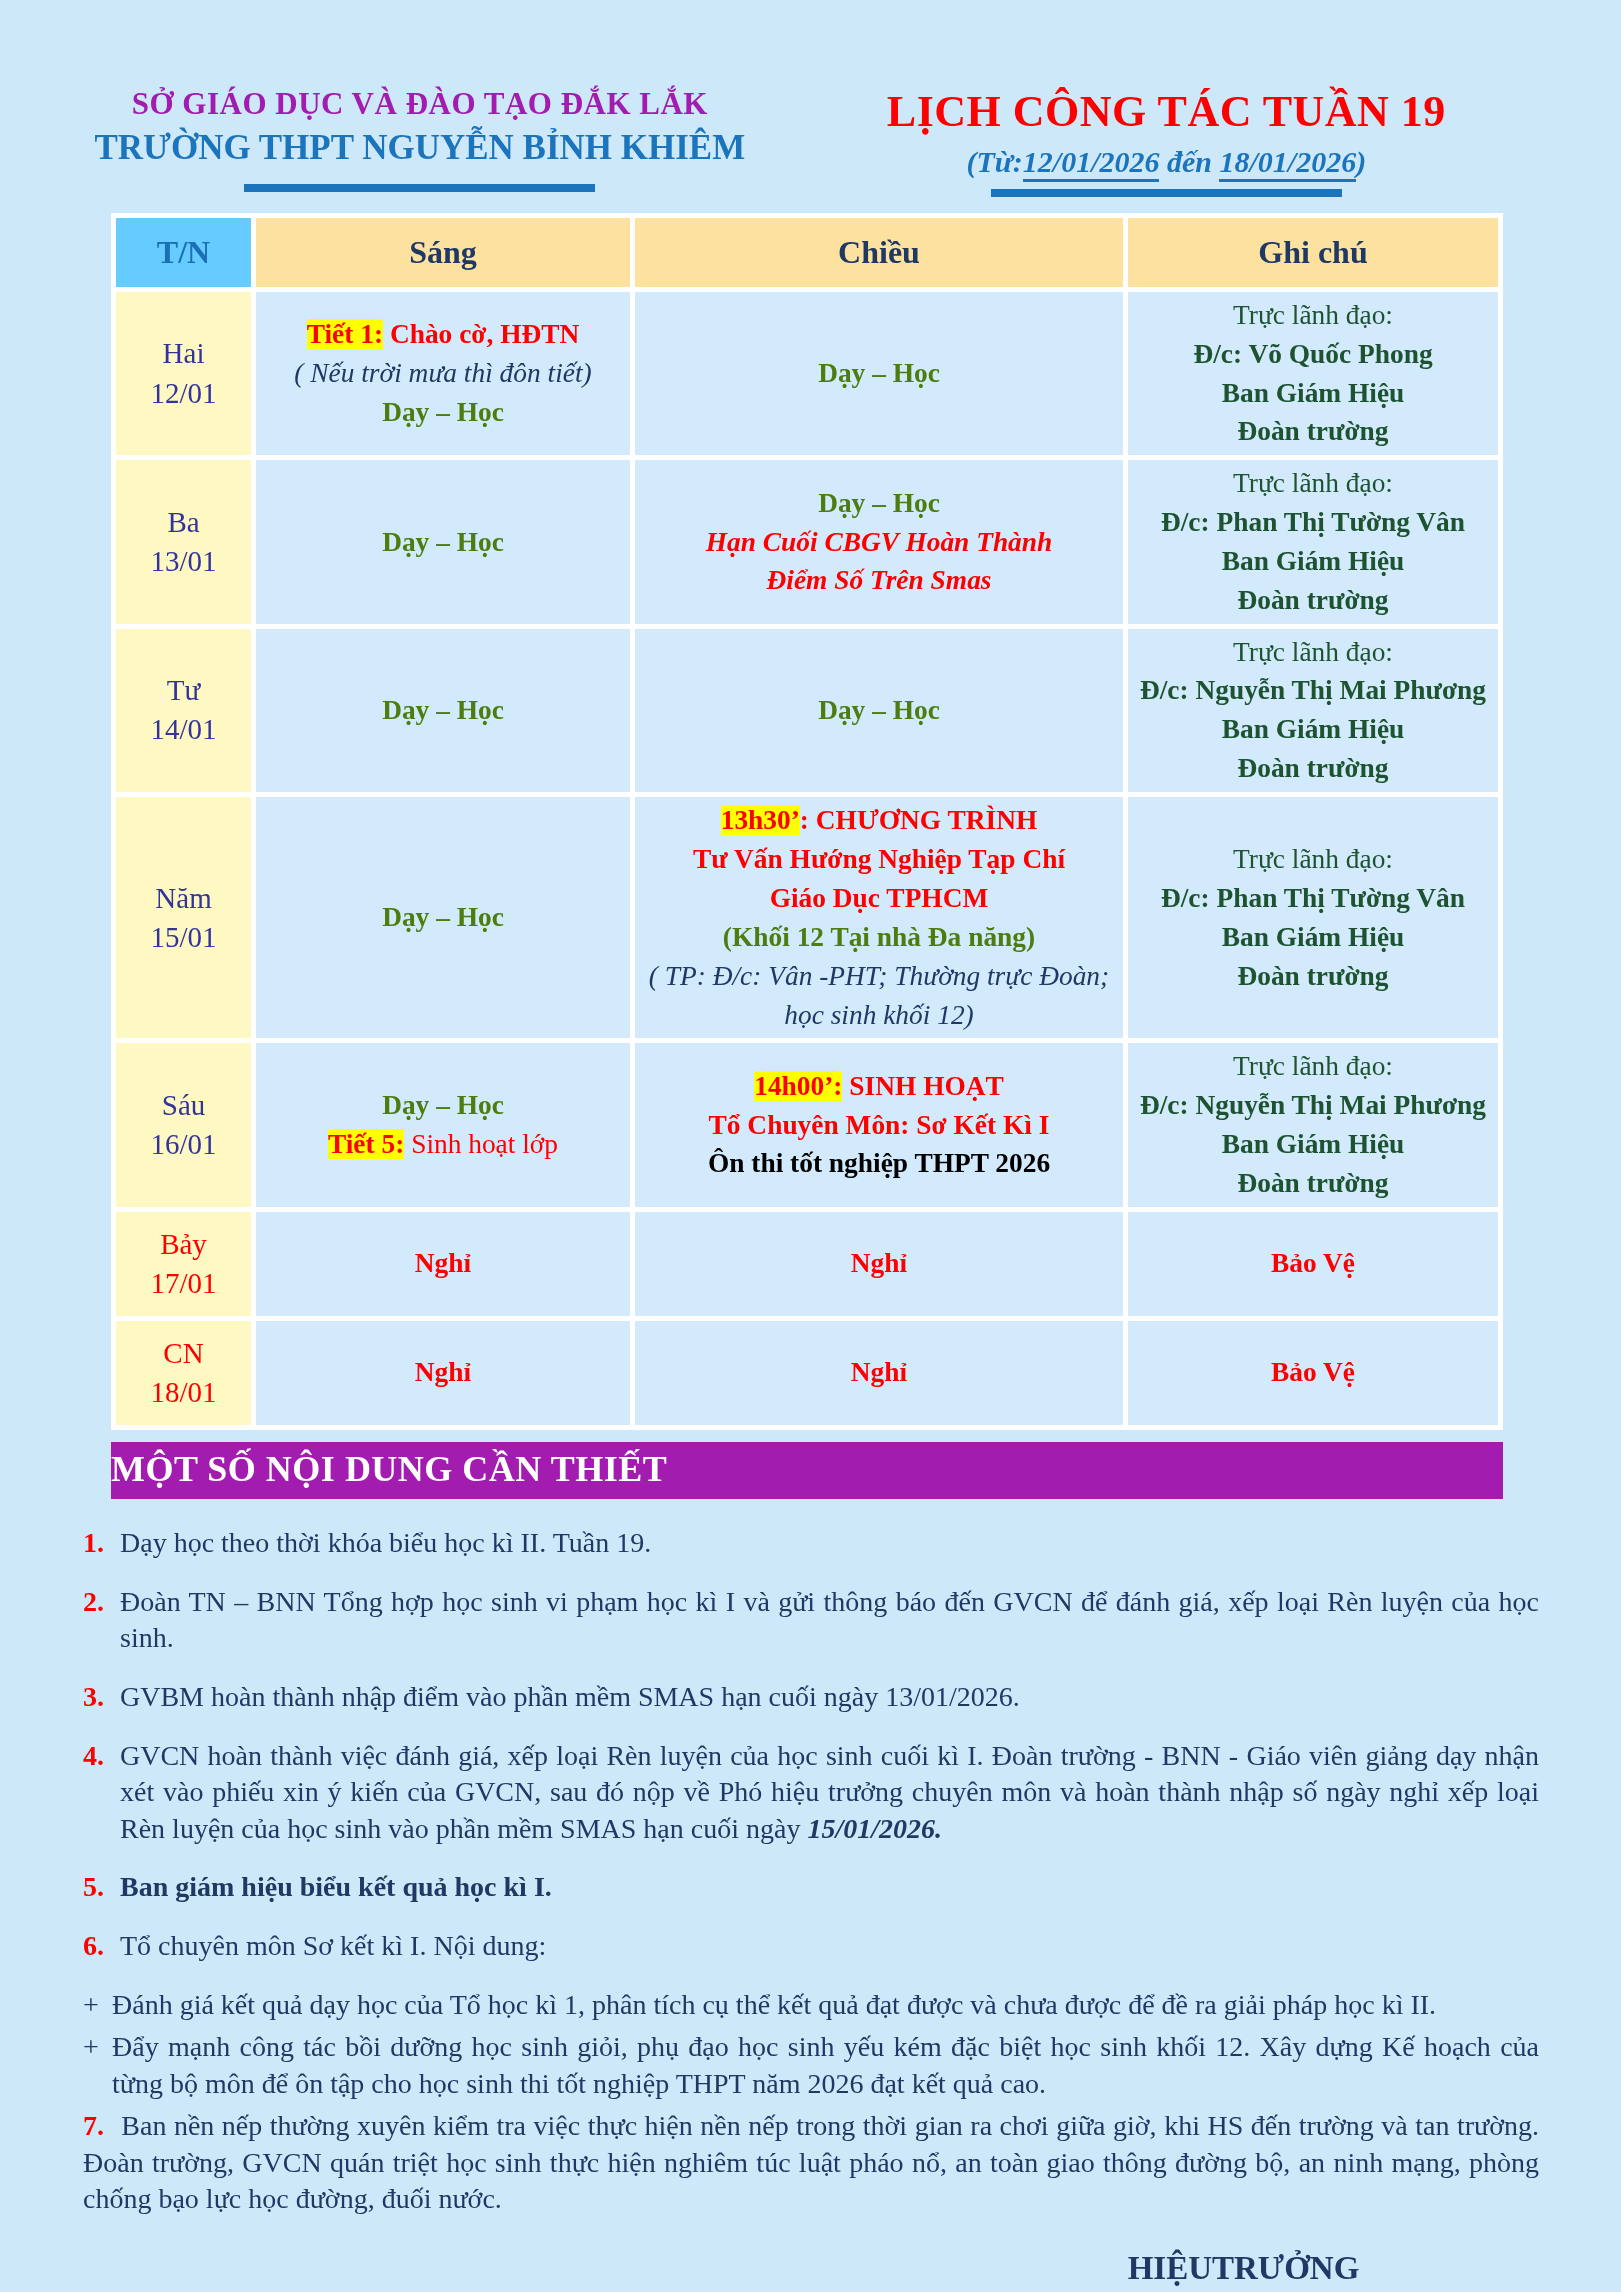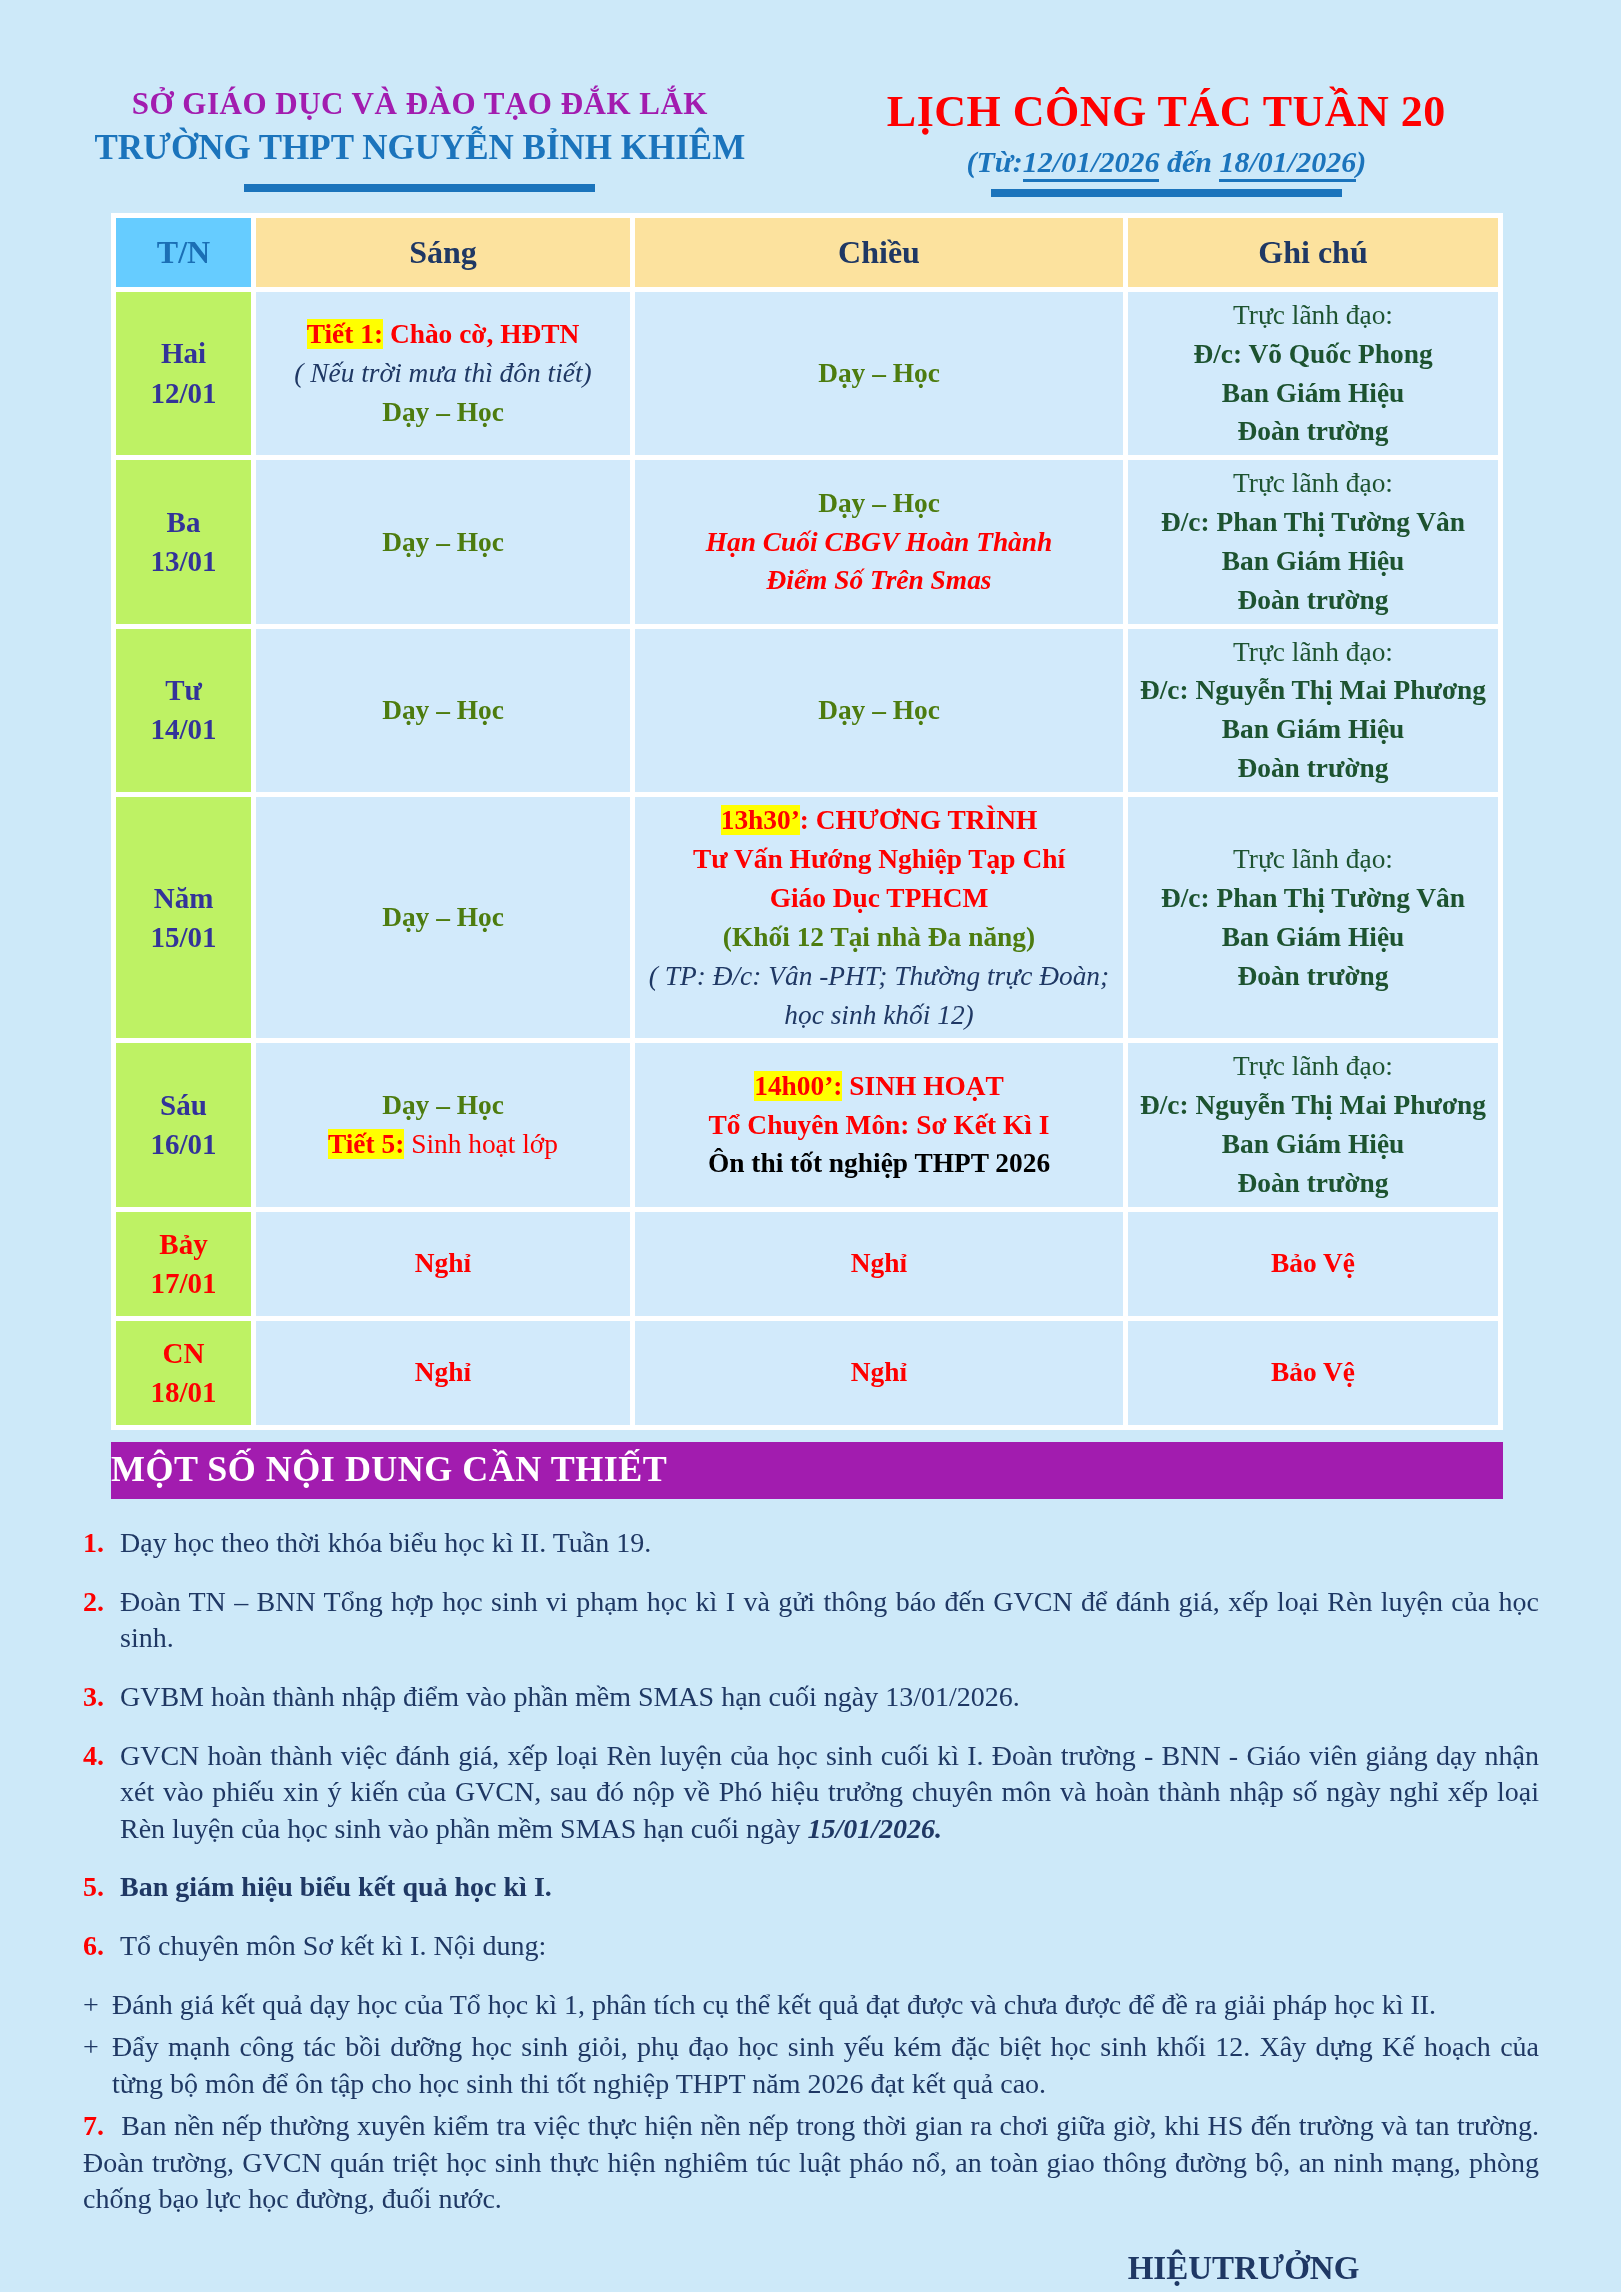--- a/index.html
+++ b/index.html
@@ -24,21 +24,21 @@
   .doc-subtitle .u{border-bottom:3.9px solid #1b74bc;padding-bottom:1px;}
   .title-bar{width:351px;height:8.8px;background:#1b74bc;margin:9.8px auto 0;}
 
   
   .sched-wrap{margin:15.7px 0 0 111px;width:1392px;}
   table.sched{border-collapse:separate;border-spacing:5.9px;background:#ffffff;width:1392px;table-layout:fixed;}
   table.sched th,table.sched td{padding:3.9px 5.9px;text-align:center;vertical-align:middle;}
   col.c-day{width:135px;}col.c-morning{width:374px;}col.c-afternoon{width:488px;}col.c-note{width:370px;}
   th.h-day{background:#66ccff;color:#1b6fb5;font-size:32px;font-weight:700;height:61px;}
   th.h-col{background:#fce29e;color:#1f3864;font-size:32px;font-weight:700;}
-  td.day{background:#bef264;font-size:29px;font-weight:700;line-height:1.35;}
+  td.day{background:#fef9c3;font-size:29px;font-weight:400;line-height:1.35;}
   td.slot{background:#d2eafb;font-size:27.4px;line-height:1.42;}
   tbody tr:nth-child(1){height:135px;}
   tbody tr:nth-child(2){height:141px;}
   tbody tr:nth-child(3){height:127px;}
   tbody tr:nth-child(4){height:198px;}
   tbody tr:nth-child(5){height:139px;}
   tbody tr:nth-child(6){height:104px;}
   tbody tr:nth-child(7){height:104px;}
 
   .line{display:block;}
@@ -77,21 +77,21 @@
 
 <div class="page">
 
   <div class="doc-header">
     <div class="org-block">
       <div class="org-line1">SỞ GIÁO DỤC VÀ ĐÀO TẠO ĐẮK LẮK</div>
       <div class="org-line2">TRƯỜNG THPT NGUYỄN BỈNH KHIÊM</div>
       <div class="org-bar"></div>
     </div>
     <div class="title-block">
-      <div class="doc-title">LỊCH CÔNG TÁC TUẦN 20</div>
+      <div class="doc-title">LỊCH CÔNG TÁC TUẦN 19</div>
       <div class="doc-subtitle" id="subtitle"><span>(Từ:</span><span class="u">12/01/2026</span><span> đến </span><span class="u">18/01/2026</span><span>)</span></div>
       <div class="title-bar"></div>
     </div>
   </div>
 
   <div class="sched-wrap">
     <table class="sched">
       <colgroup>
           <col class="c-day">
           <col class="c-morning">

